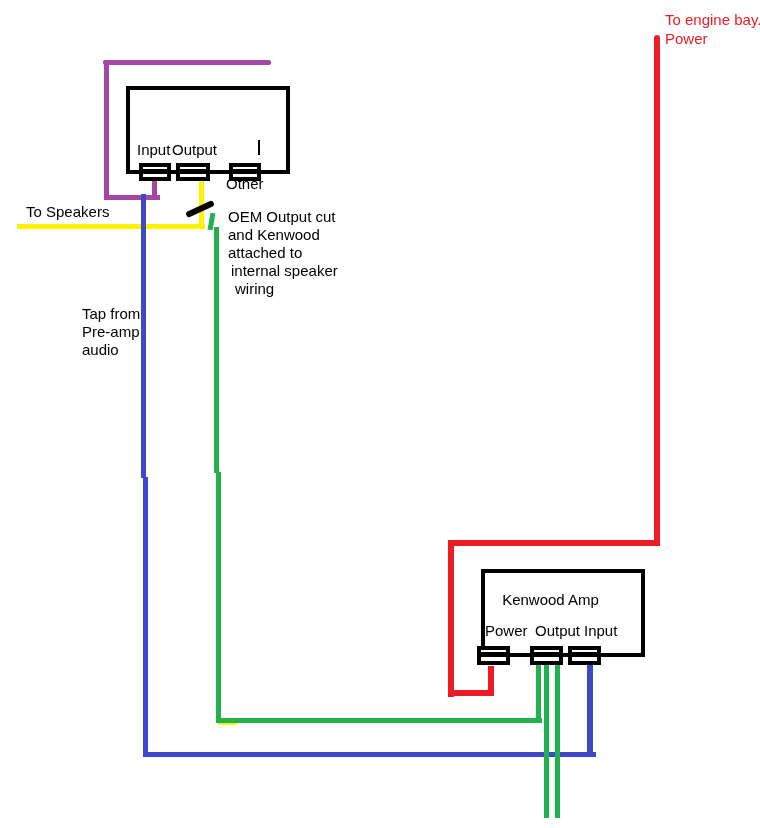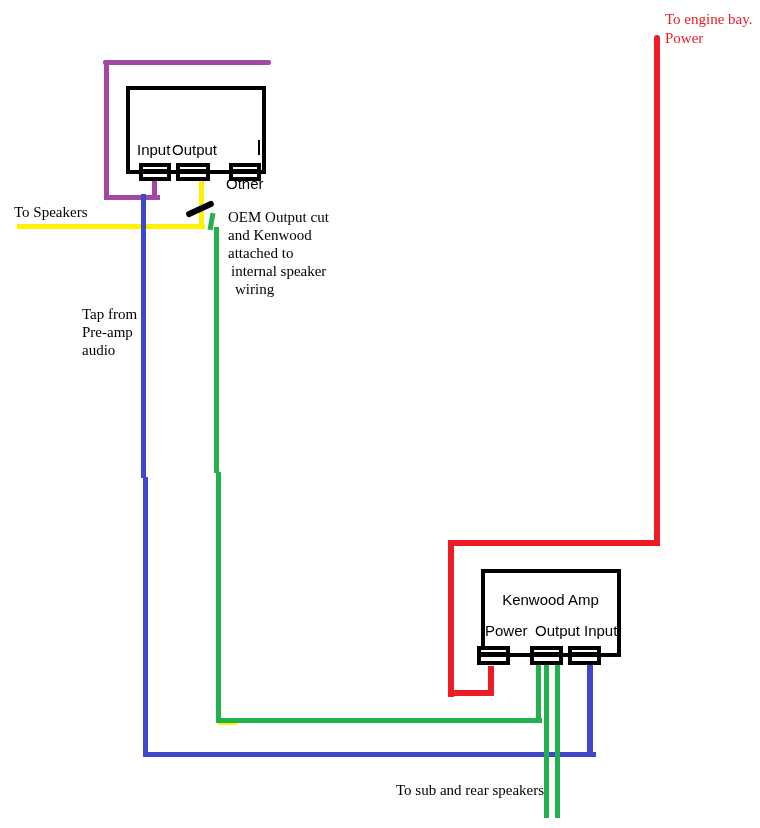--- a/index.html
+++ b/index.html
@@ -8,31 +8,31 @@
     font-family:"Liberation Sans",sans-serif;font-size:15px;color:#000;
   }
   .wire{position:absolute;}
   .purple{background:#A349A4;z-index:2;}
   .yellow{background:#FFF200;z-index:2;}
   .blue{background:#3F48CC;z-index:3;}
   .green{background:#22B14C;z-index:4;}
   .red{background:#ED1C24;z-index:2;}
   .cutmark{background:#000;z-index:5;border-radius:3px;}
   .unitbox{
-    position:absolute;width:140px;height:88px;box-sizing:border-box;
+    position:absolute;width:164px;height:88px;box-sizing:border-box;
     border:4.5px solid #000;background:#fff;z-index:1;
   }
   .connector{
     position:absolute;width:32px;height:18px;box-sizing:border-box;
     border:4px solid #000;background:#fff;z-index:6;
   }
   .connector::after{
     content:"";position:absolute;left:0;right:0;top:2px;height:5px;background:#000;
   }
-  .note{position:absolute;line-height:18px;white-space:nowrap;z-index:7;font-family:Liberation Serif, serif;}
+  .note{position:absolute;line-height:18px;white-space:nowrap;z-index:7;}
   .note span{display:block;}
   .rednote{color:#ED1C24;line-height:19px;}
   .portlabel{position:absolute;white-space:nowrap;}
   .indent3{padding-left:3px;}
   .indent7{padding-left:7px;}
   .textcursor{position:absolute;width:2px;height:15px;background:#000;}
 </style>
 </head>
 <body>
 
@@ -89,31 +89,30 @@
   <div class="wire red" style="left:488px;top:666px;width:6px;height:28px;"></div>
 
   <div class="wire cutmark" style="left:185px;top:206px;width:30px;height:6px;transform:rotate(-25deg);"></div>
 
   <div class="note rednote" style="left:665px;top:10px;">
     <span>To engine bay.</span>
     <span>Power</span>
   </div>
 
 
-  <div class="note" style="left:14px;top:203px;">To Speakers</div>
+  <div class="note" style="left:26px;top:203px;">To Speakers</div>
 
   <div class="note" style="left:82px;top:305px;">
     <span>Tap from</span>
     <span>Pre-amp</span>
     <span>audio</span>
   </div>
 
   <div class="note" style="left:228px;top:208px;">
     <span>OEM Output cut</span>
     <span>and Kenwood</span>
     <span>attached to</span>
     <span class="indent3">internal speaker</span>
     <span class="indent7">wiring</span>
   </div>
 
-  <div class="note" style="left:396px;top:781px;">To sub and rear speakers</div>
 
 </div>
 
 </body></html>

